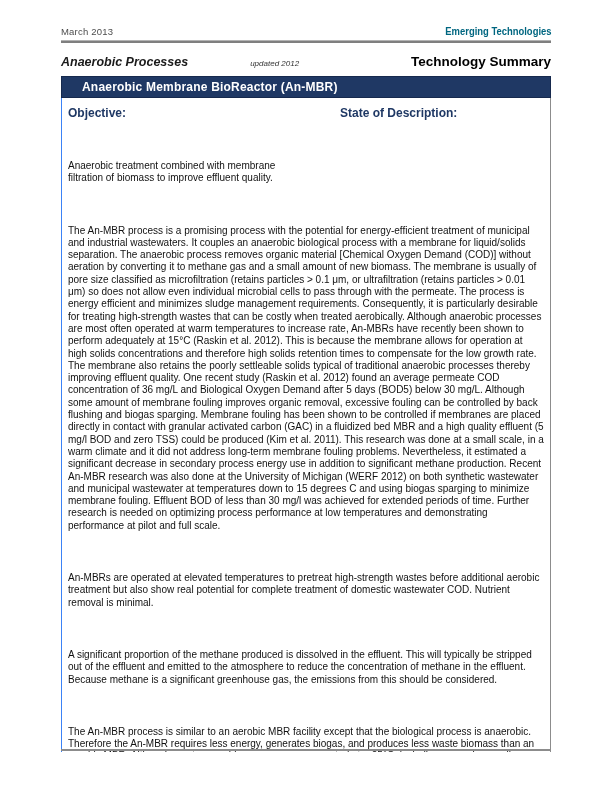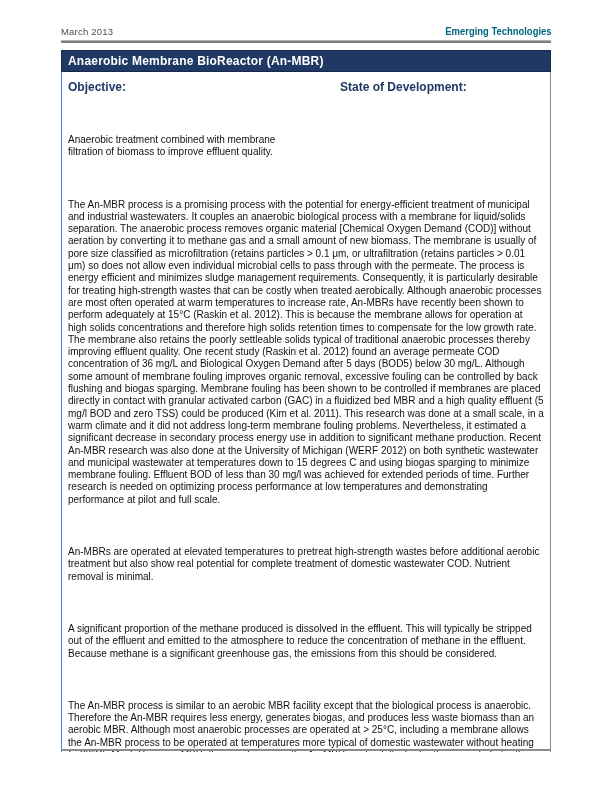--- a/index.html
+++ b/index.html
@@ -42,21 +42,21 @@
   .updated { font-size: 8px; font-style: italic; color: #333; margin-left: 62px; }
   .doc-type { margin-left: auto; font-size: 13.5px; font-weight: bold; color: #000; }
 
   
   .banner {
     margin-top: 7px;
     height: 22px;
     background: #1F3864;
     display: flex;
     align-items: center;
-    padding-left: 6px;
+    padding-left: 20px;
     border: 1px solid #16294d;
   }
   .banner-title { color: #ffffff; font-size: 12px; font-weight: bold; letter-spacing: 0.2px; }
 
   
   .content-box {
     border-left: 1px solid #3b82f6;
     border-right: 1px solid #8c8c8c;
     border-bottom: 1px solid #8c8c8c;
     min-height: 616px;
@@ -92,34 +92,39 @@
 
 <div class="page">
   <div class="margins">
 
     <div class="hdr-row">
       <span class="hdr-date">March 2013</span>
       <span class="hdr-brand">Emerging Technologies</span>
     </div>
     <div class="hdr-rule"></div>
 
+    <div class="title-row">
+      <span class="sec-title">Anaerobic Processes</span>
+      <span class="updated">updated 2012</span>
+      <span class="doc-type">Technology Summary</span>
+    </div>
 
     <div class="banner">
       <span class="banner-title">Anaerobic Membrane BioReactor (An-MBR)</span>
     </div>
 
     <div class="content-box">
 
       <div class="two-col">
         <div>
           <h3 class="blue">Objective:</h3>
           <div class="body-text obj-body">Anaerobic treatment combined with membrane filtration of biomass to improve effluent quality.</div>
         </div>
         <div>
-          <h3 class="blue">State of Development:</h3>
+          <h3 class="blue">State of Description:</h3>
         </div>
       </div>
 
       <div class="section-gap">
         <div class="body-text para">The An-MBR process is a promising process with the potential for energy-efficient treatment of municipal and industrial wastewaters. It couples an anaerobic biological process with a membrane for liquid/solids separation. The anaerobic process removes organic material [Chemical Oxygen Demand (COD)] without aeration by converting it to methane gas and a small amount of new biomass. The membrane is usually of pore size classified as microfiltration (retains particles &gt; 0.1 μm, or ultrafiltration (retains particles &gt; 0.01 μm) so does not allow even individual microbial cells to pass through with the permeate. The process is energy efficient and minimizes sludge management requirements. Consequently, it is particularly desirable for treating high-strength wastes that can be costly when treated aerobically. Although anaerobic processes are most often operated at warm temperatures to increase rate, An-MBRs have recently been shown to perform adequately at 15°C (Raskin et al. 2012). This is because the membrane allows for operation at high solids concentrations and therefore high solids retention times to compensate for the low growth rate. The membrane also retains the poorly settleable solids typical of traditional anaerobic processes thereby improving effluent quality. One recent study (Raskin et al. 2012) found an average permeate COD concentration of 36 mg/L and Biological Oxygen Demand after 5 days (BOD5) below 30 mg/L. Although some amount of membrane fouling improves organic removal, excessive fouling can be controlled by back flushing and biogas sparging. Membrane fouling has been shown to be controlled if membranes are placed directly in contact with granular activated carbon (GAC) in a fluidized bed MBR and a high quality effluent (5 mg/l BOD and zero TSS) could be produced (Kim et al. 2011). This research was done at a small scale, in a warm climate and it did not address long-term membrane fouling problems. Nevertheless, it estimated a significant decrease in secondary process energy use in addition to significant methane production. Recent An-MBR research was also done at the University of Michigan (WERF 2012) on both synthetic wastewater and municipal wastewater at temperatures down to 15 degrees C and using biogas sparging to minimize membrane fouling. Effluent BOD of less than 30 mg/l was achieved for extended periods of time. Further research is needed on optimizing process performance at low temperatures and demonstrating performance at pilot and full scale.</div>
         <div class="body-text para">An-MBRs are operated at elevated temperatures to pretreat high-strength wastes before additional aerobic treatment but also show real potential for complete treatment of domestic wastewater COD. Nutrient removal is minimal.</div>
         <div class="body-text para">A significant proportion of the methane produced is dissolved in the effluent. This will typically be stripped out of the effluent and emitted to the atmosphere to reduce the concentration of methane in the effluent. Because methane is a significant greenhouse gas, the emissions from this should be considered.</div>
       </div>
 
       <div class="section-gap">

